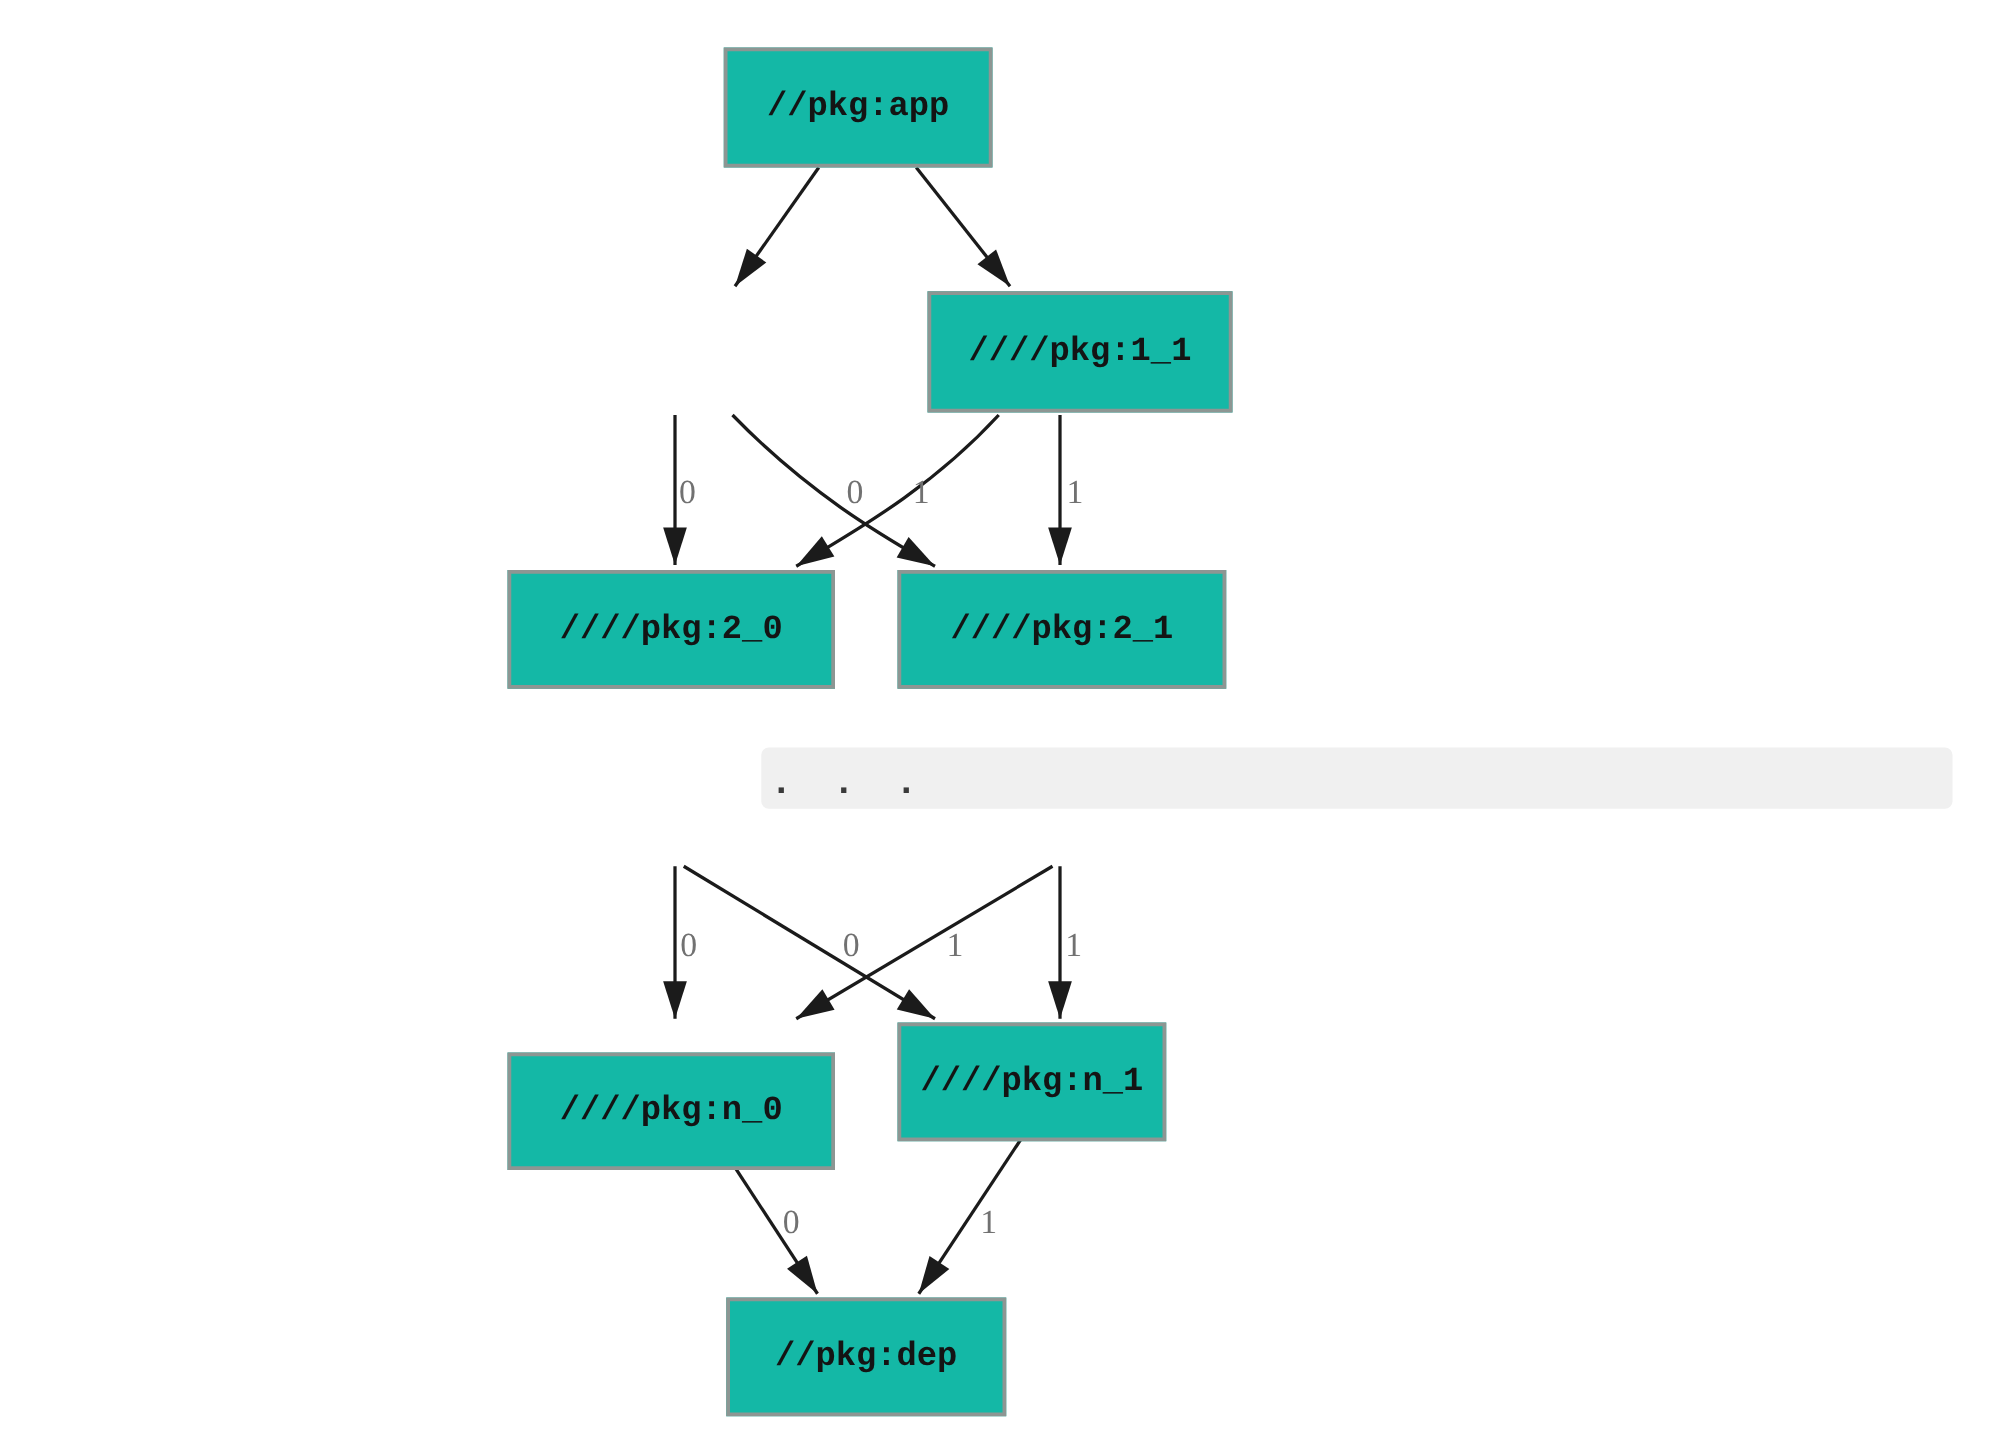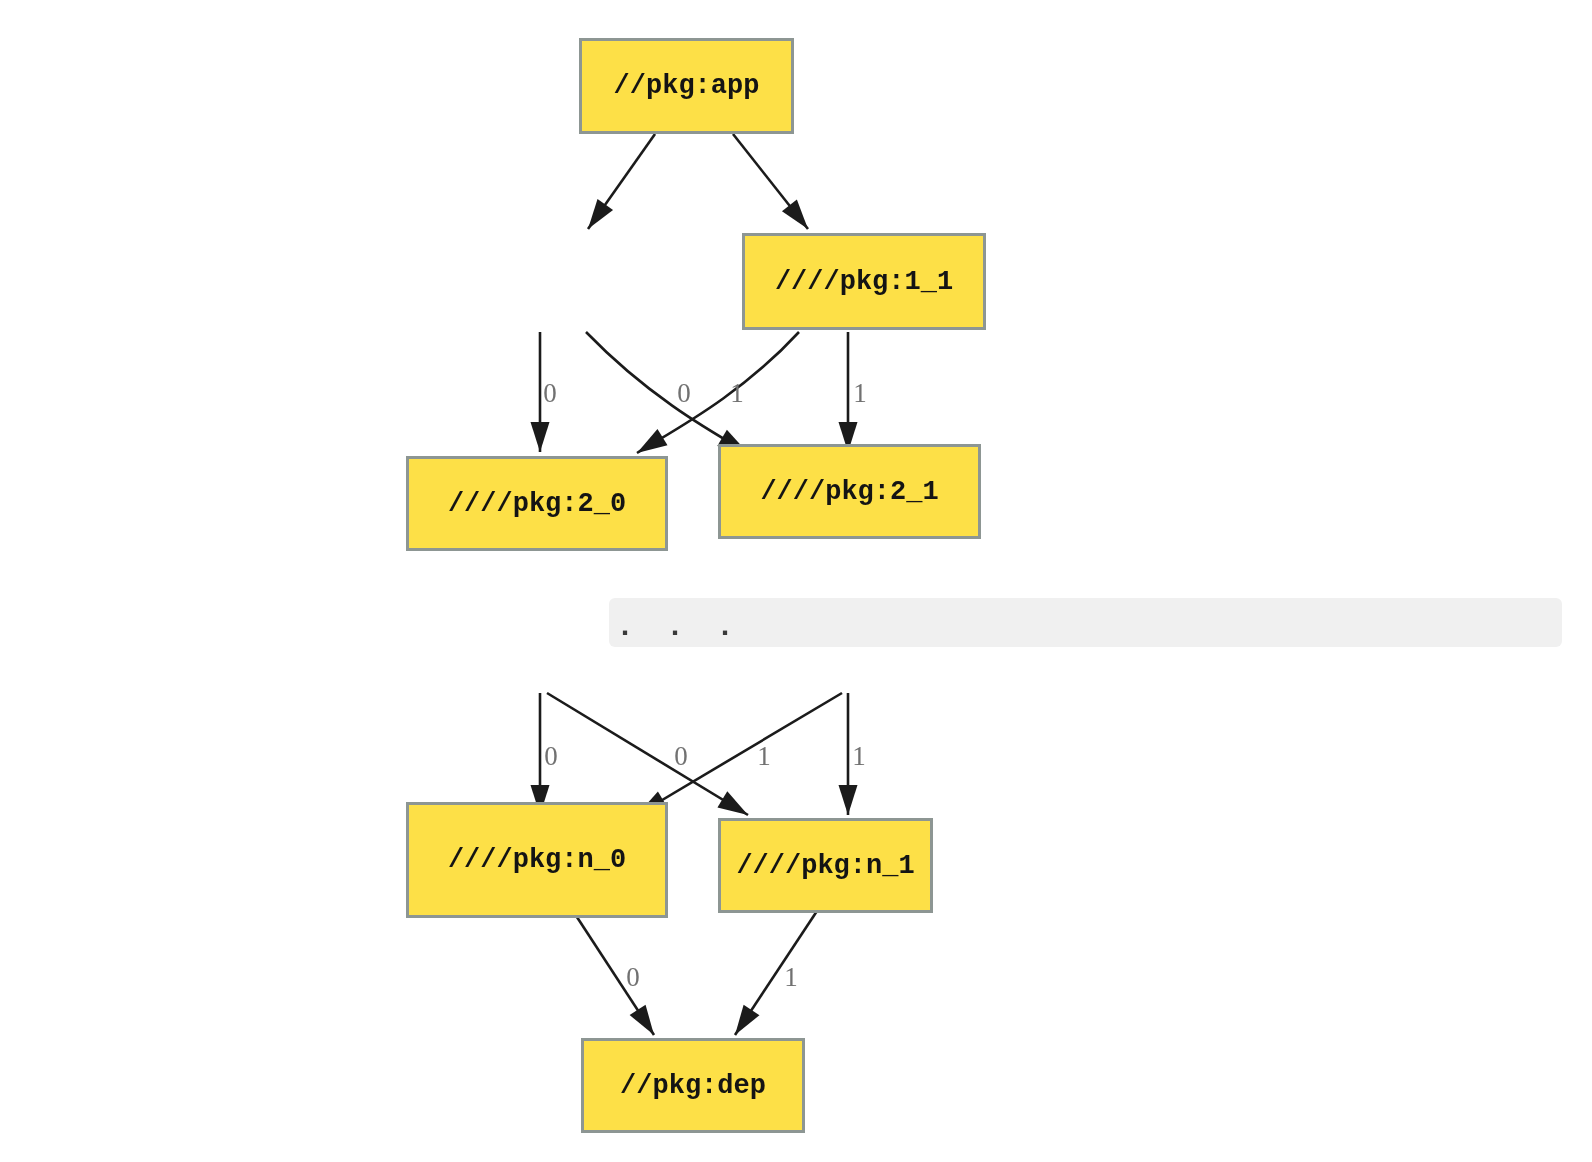--- a/index.html
+++ b/index.html
@@ -23,21 +23,21 @@
   }
   .edge-label {
     font-family: "Liberation Serif", serif;
     font-size: 27px;
     fill: #717171;
     text-anchor: middle;
   }
   .node {
     position: absolute;
     box-sizing: border-box;
-    background: #fde047;
+    background: #14b8a6;
     border: 3px solid #8d9693;
     display: flex;
     align-items: center;
     justify-content: center;
   }
   .node-label {
     font-family: "Liberation Mono", monospace;
     font-weight: bold;
     font-size: 27px;
     color: #141414;
@@ -112,29 +112,29 @@
 
 
   <div class="node" style="left:742px; top:233px; width:244px; height:97px;justify-content:center;">
     <span class="node-label">////pkg:1_1</span>
   </div>
 
   <div class="node" style="left:406px; top:456px; width:262px; height:95px;align-items:center;">
     <span class="node-label">////pkg:2_0</span>
   </div>
 
-  <div class="node" style="left:718px; top:444px; width:263px; height:95px;">
+  <div class="node" style="left:718px; top:456px; width:263px; height:95px;">
     <span class="node-label">////pkg:2_1</span>
   </div>
 
   <div class="ellipsis-band">
     <span class="ellipsis-text">. . .</span>
   </div>
 
-  <div class="node" style="left:406px; top:802px; width:262px; height:116px;">
+  <div class="node" style="left:406px; top:842px; width:262px; height:94px;">
     <span class="node-label">////pkg:n_0</span>
   </div>
 
   <div class="node" style="left:698px; top:818px; width:215px; height:95px;margin-left:20px;">
     <span class="node-label">////pkg:n_1</span>
   </div>
 
   <div class="node" style="left:581px; top:1038px; width:224px; height:95px;justify-content:center;">
     <span class="node-label">//pkg:dep</span>
   </div>

